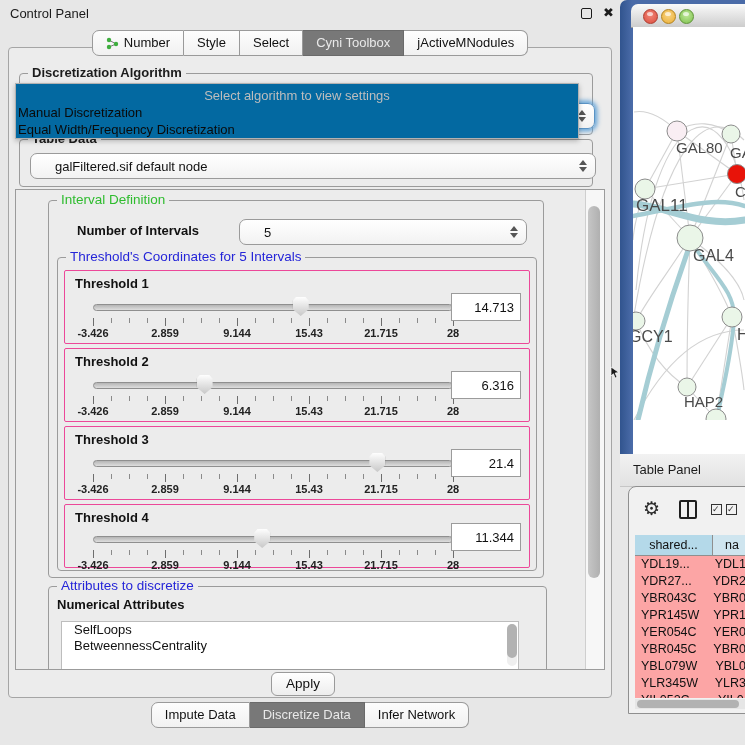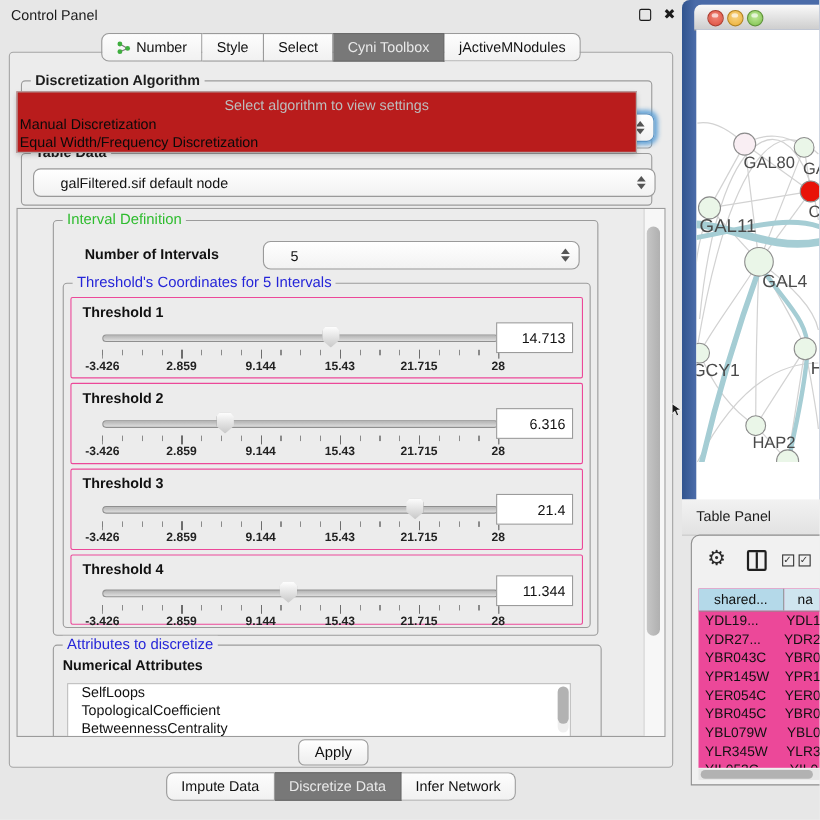--- a/index.html
+++ b/index.html
@@ -23,21 +23,21 @@
   .grouplabel{position:absolute;top:-9px;left:8px;background:#ececec;padding:0 4px;font-size:13px;font-weight:bold;color:#1c1c1c;white-space:nowrap;}
   .grouplabel.green{color:#2ebc2e;font-weight:normal;font-size:13.5px;}
   .grouplabel.blue{color:#2525d8;font-weight:normal;font-size:13.5px;}
   .combo{position:absolute;height:24px;background:linear-gradient(#ffffff,#f2f2f2);
          border:1px solid #9a9a9a;border-radius:7px;font-size:13px;display:flex;align-items:center;padding:0 24px 0 24px;}
   .spin{position:absolute;right:8px;top:50%;transform:translateY(-50%);display:flex;flex-direction:column;gap:2px;}
   .spin i{display:block;width:0;height:0;border-left:4px solid transparent;border-right:4px solid transparent;}
   .spin .up{border-bottom:5px solid #555;}
   .spin .dn{border-top:5px solid #555;}
   #alg-combo{left:20px;top:55px;width:516px;box-shadow:0 0 4px 2.5px rgba(86,156,214,.85);border-color:#5a93c4;}
-  #alg-popup{left:6px;top:35px;width:562px;background:#b91c1c;border:1px solid #b2b2b2;
+  #alg-popup{left:6px;top:35px;width:562px;background:#0369a1;border:1px solid #b2b2b2;
              box-shadow:0 2px 5px rgba(0,0,0,.25);z-index:5;font-size:13px;}
   #alg-popup .prompt{text-align:center;color:#bdbdbd;padding:4px 0 1px 0;}
   #alg-popup .opt{padding:1px 2px;color:#0a0a0a;}
   #alg-popup .opt.b{font-weight:normal;}
   
   #scrollpane{left:6px;top:141px;width:588px;height:479px;border:1px solid #9b9b9b;background:#ececec;overflow:hidden;}
   #v-scroll{position:absolute;right:0;top:0;width:18px;height:100%;background:#f7f7f7;border-left:1px solid #cfcfcf;}
   #v-thumb{position:absolute;left:2px;top:16px;width:12px;height:372px;background:linear-gradient(to right,#c6c6c6,#b0b0b0);border-radius:7px;}
   
   .thr{position:absolute;left:6px;width:464px;height:72px;border:1px solid #ec4899;border-radius:2px;background:#ececec;}
@@ -76,21 +76,21 @@
   #light-green{left:48px;background:radial-gradient(circle at 50% 40%,#c0e89a,#7bc04a);border:1px solid #5f9338;}
   #net-canvas{position:absolute;left:13px;top:27px;width:112px;height:509px;background:#ffffff;overflow:hidden;}
   #table-panel-bar{left:620px;top:454px;width:125px;height:32px;background:linear-gradient(#f2f2f2,#e2e2e2);border-bottom:1px solid #c6c6c6;}
   #table-panel-title{left:633px;top:462px;font-size:13px;color:#1b1b1b;}
   #table-panel{left:628px;top:486px;width:117px;height:226px;background:#f1f1f1;border:1px solid #8f8f8f;border-radius:8px 0 0 0;}
   #tp-toolbar{position:absolute;left:0;top:6px;width:100%;height:34px;}
   #gear-icon{position:absolute;left:14px;top:4px;font-size:19px;color:#2a2a2a;}
   #col-icon{position:absolute;left:50px;top:7px;width:14px;height:15px;border:2px solid #1f1f1f;border-radius:2px;}
   #col-icon:before{content:"";position:absolute;left:50%;top:0;width:2px;height:100%;background:#1f1f1f;transform:translateX(-50%);}
   .cb-icon{position:absolute;top:11px;width:9px;height:9px;border:1.4px solid #333;font-size:9px;line-height:8px;color:#333;font-weight:bold;}
-  #tp-table{position:absolute;left:6px;top:48px;width:111px;height:163px;overflow:hidden;background:#ec4899;}
+  #tp-table{position:absolute;left:6px;top:48px;width:111px;height:163px;overflow:hidden;background:#fca5a5;}
   #tp-head{display:flex;height:20px;border-bottom:1px solid #8f8f8f;}
   #tp-head .h1{width:77px;background:#b4d9e9;border-right:1px solid #8f8f8f;font-size:12.5px;text-align:center;line-height:20px;}
   #tp-head .h2{flex:1;background:#cfe5ef;font-size:12.5px;line-height:20px;padding-left:12px;}
   .tp-row{display:flex;height:17px;font-size:12.5px;line-height:17px;}
   .tp-row .c1{width:77px;padding-left:6px;box-sizing:border-box;}
   .tp-row .c2{flex:1;padding-left:6px;}
   #tp-hscroll{position:absolute;left:6px;top:212px;width:111px;height:10px;background:#e6e6e6;}
   #tp-hthumb{position:absolute;left:2px;top:1px;width:102px;height:8px;background:#b2b2b2;border-radius:4px;}
   #cursor{left:610px;top:366px;z-index:9;}
   text{font-family:"Liberation Sans","DejaVu Sans",sans-serif;}
@@ -250,21 +250,20 @@
           <input class="valbox" style="top: 18px;" value="11.344">
         </div>
       </div>
     </div>
 
     <div class="group" style="left:32px;top:396px;width:497px;height:100px;">
       <span class="grouplabel blue">Attributes to discretize</span>
       <div class="abs" style="left:8px;top:10px;font-size:13px;font-weight:bold;">Numerical Attributes</div>
       <div id="attr-list">
         <div class="item">SelfLoops</div>
-        <div class="item">TopologicalCoefficient</div>
         <div class="item">BetweennessCentrality</div>
         <div id="attr-vscroll">
             <div id="attr-vthumb"></div>
           </div>
       </div>
     </div>
 
     <div id="v-scroll">
         <div id="v-thumb"></div>
       </div>

